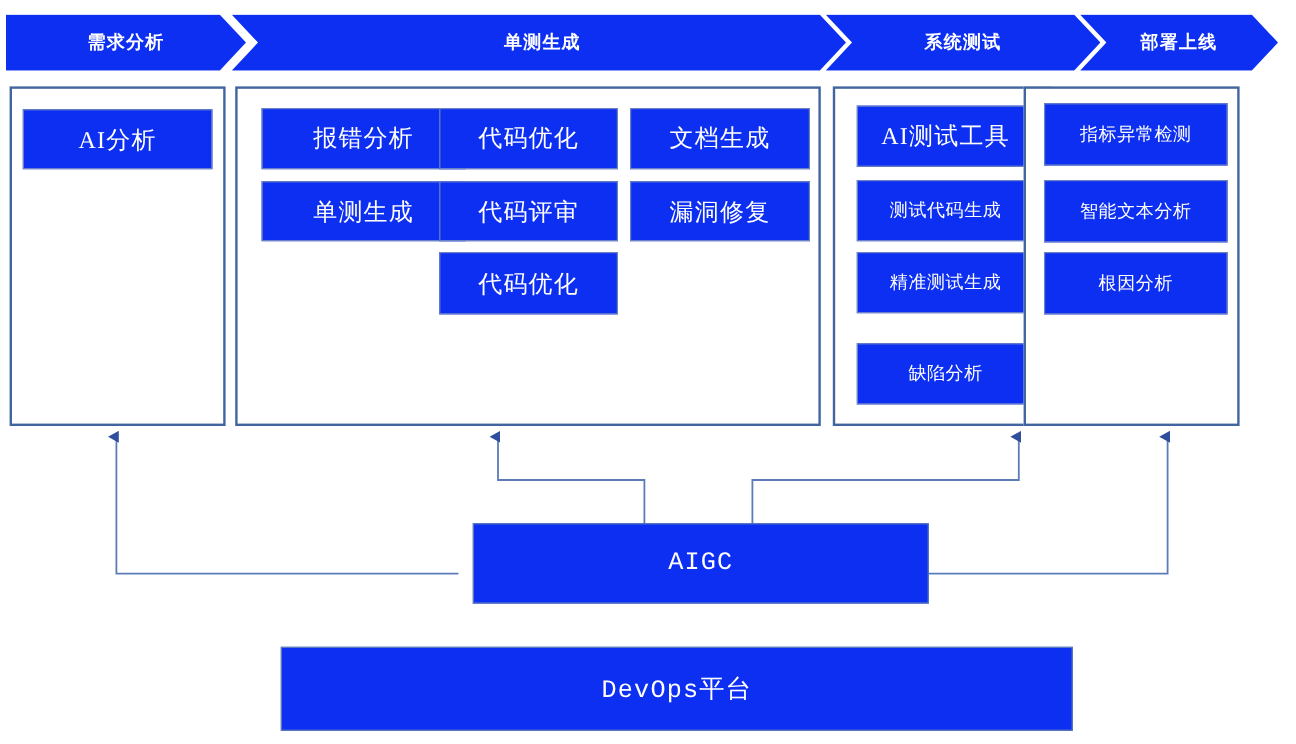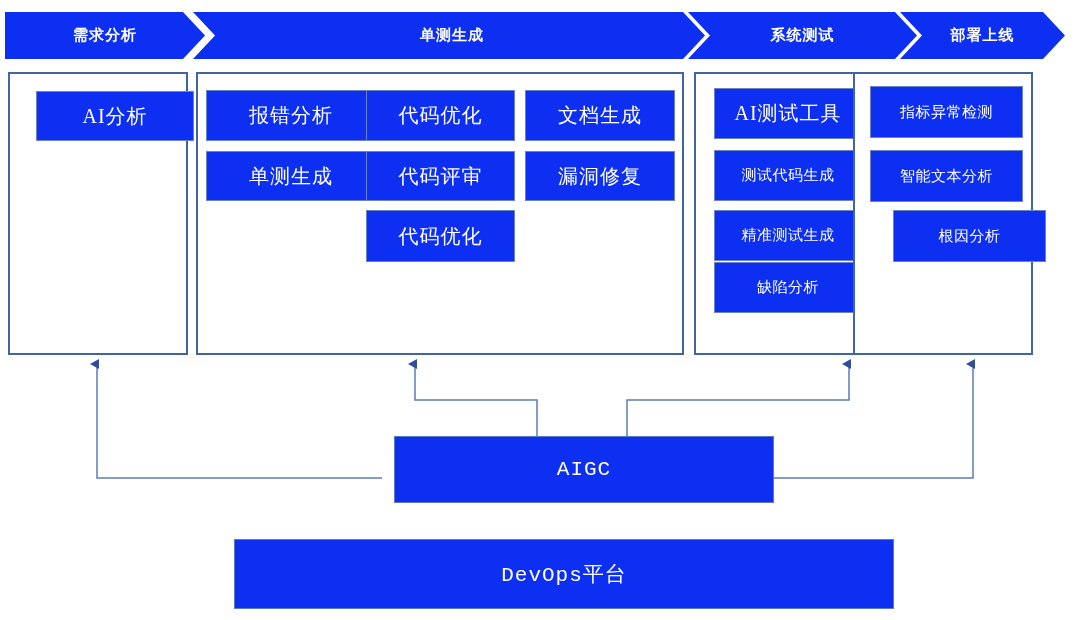--- a/index.html
+++ b/index.html
@@ -35,39 +35,39 @@
   #sec-test{left:694px;width:182px;}
   #sec-deploy{left:853px;width:180px;}
   
   .cap{
     position:absolute;background:var(--blue);border:1px solid #6b82c4;box-sizing:border-box;
     display:flex;align-items:center;justify-content:center;
     color:#fff;font-size:20px;letter-spacing:1px;
   }
   .cap.small{font-size:15px;letter-spacing:0.5px;}
   
-  #cap-ai{left:26px;top:17px;width:158px;height:50px;}
+  #cap-ai{left:9px;top:17px;width:158px;height:50px;}
   
-  .dev-c1{left:8px;width:170px;}
+  .dev-c1{left:20px;width:170px;}
   .dev-c2{left:168px;width:149px;}
   .dev-c3{left:327px;width:150px;}
   .dev-r1{top:16px;height:51px;}
   .dev-r2{top:77px;height:50px;}
   .dev-r3{top:136px;height:52px;}
   
   .test-col{left:18px;width:148px;height:51px;}
   #cap-test1{top:14px;}
   #cap-test2{top:76px;}
   #cap-test3{top:136px;}
-  #cap-test4{top:188px;}
+  #cap-test4{top:212px;}
   
   .deploy-col{left:15px;width:153px;height:52px;}
   #cap-dep1{top:12px;}
   #cap-dep2{top:76px;}
-  #cap-dep3{top:136px;margin-left:23px;}
+  #cap-dep3{top:136px;}
   
   .platform-box{
     position:absolute;background:var(--blue);border:1px solid #5c7cb8;box-sizing:border-box;
     display:flex;align-items:center;justify-content:center;
     color:#fff;font-size:21px;letter-spacing:1px;
     font-family:"Liberation Mono","DejaVu Sans Mono",monospace;
   }
   #aigc-box{left:382px;top:436px;width:380px;height:67px;margin-left:12px;}
   #devops-box{left:234px;top:539px;width:660px;height:70px;}
   

